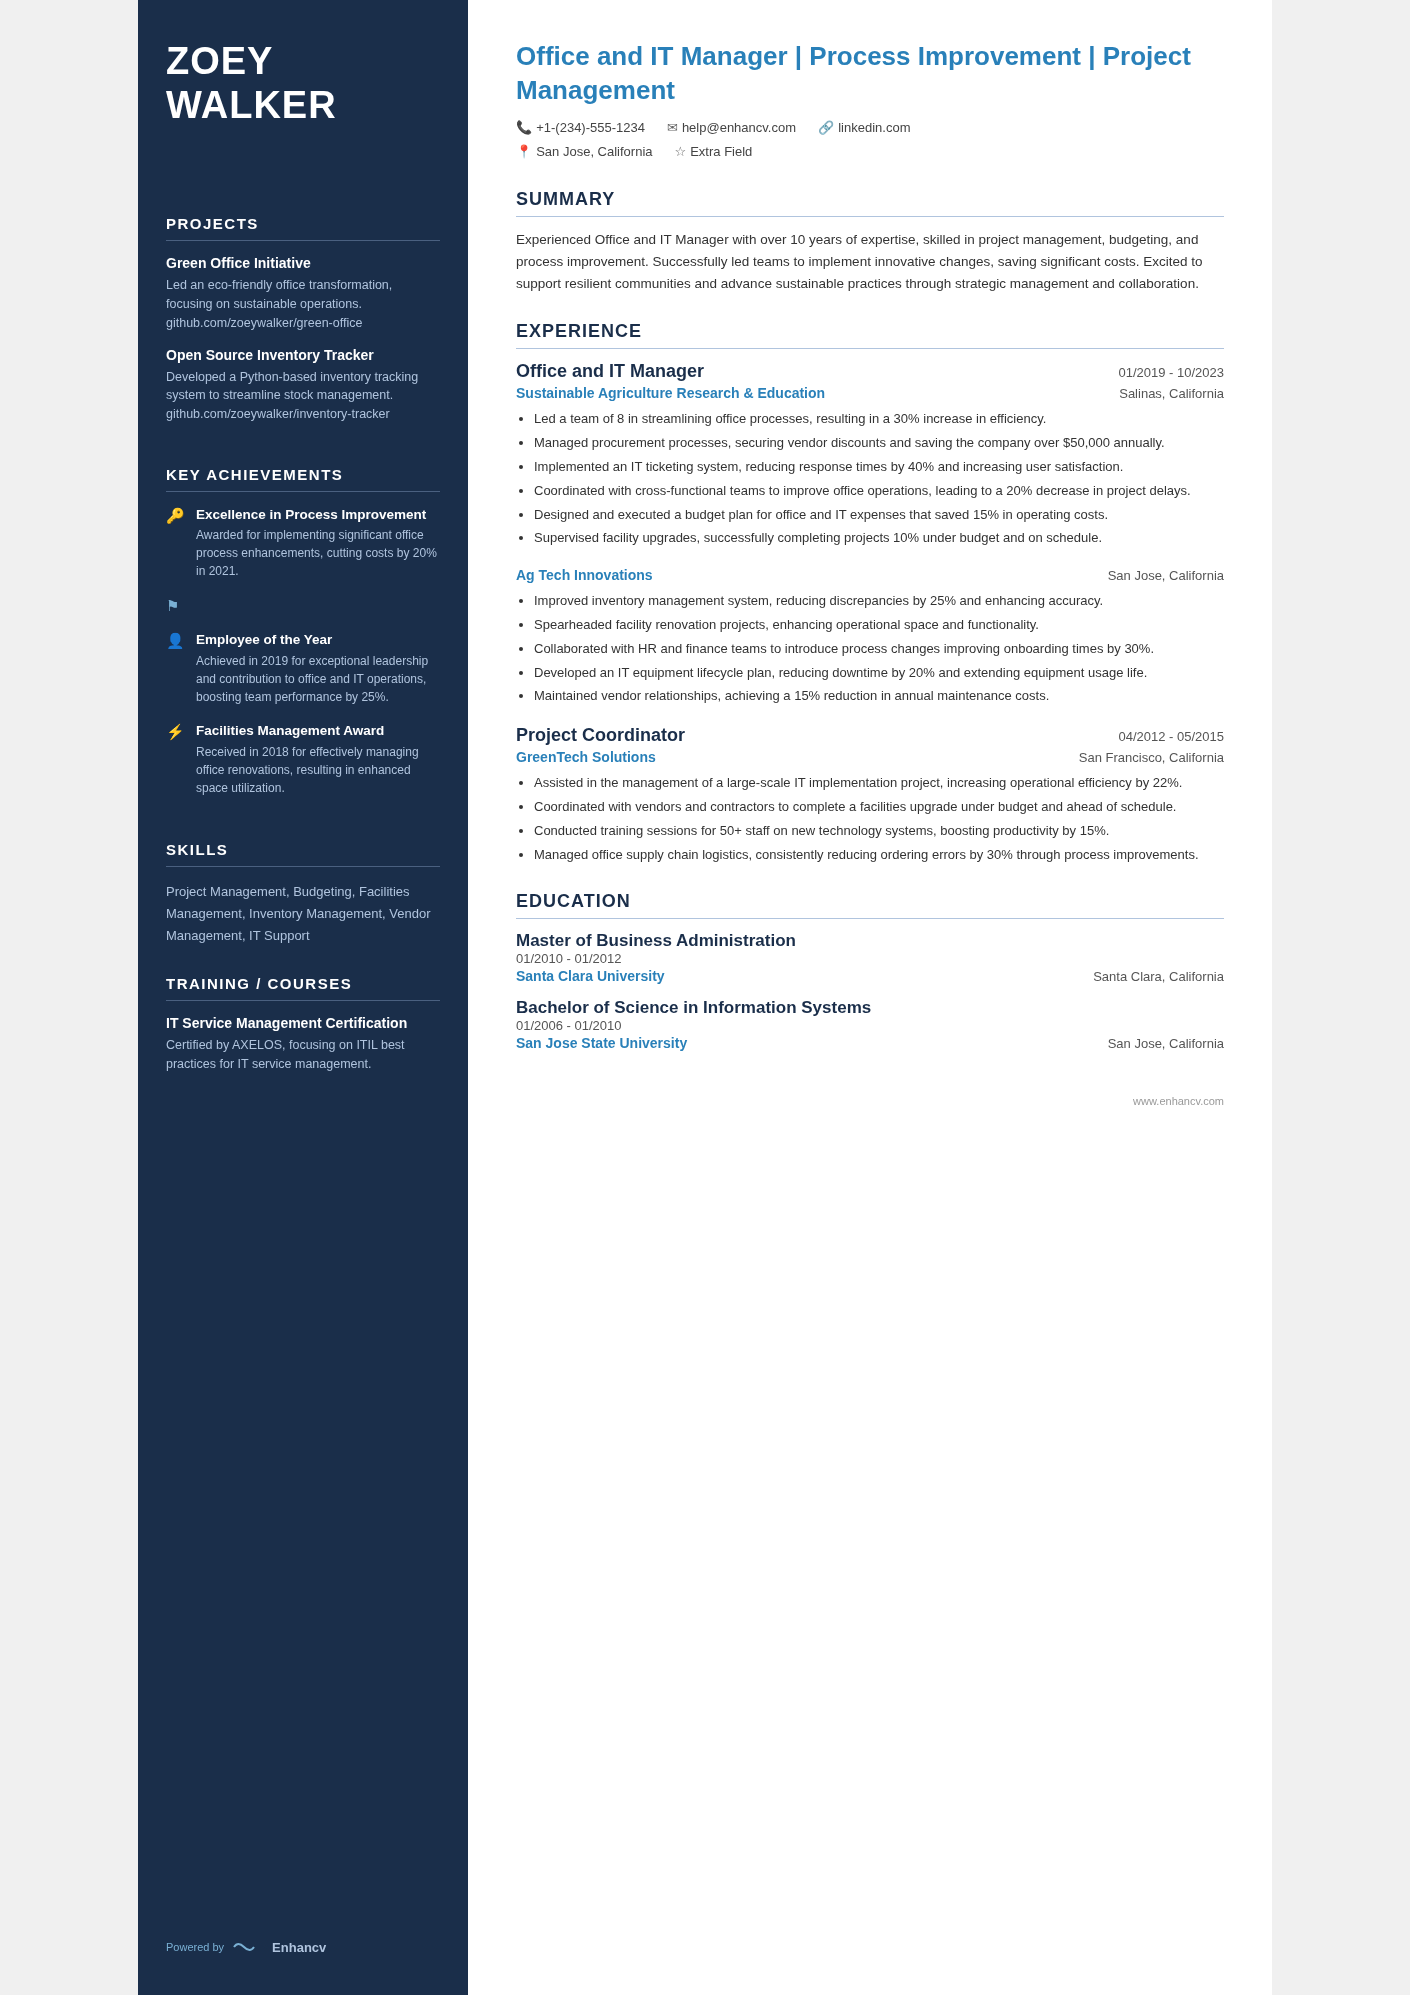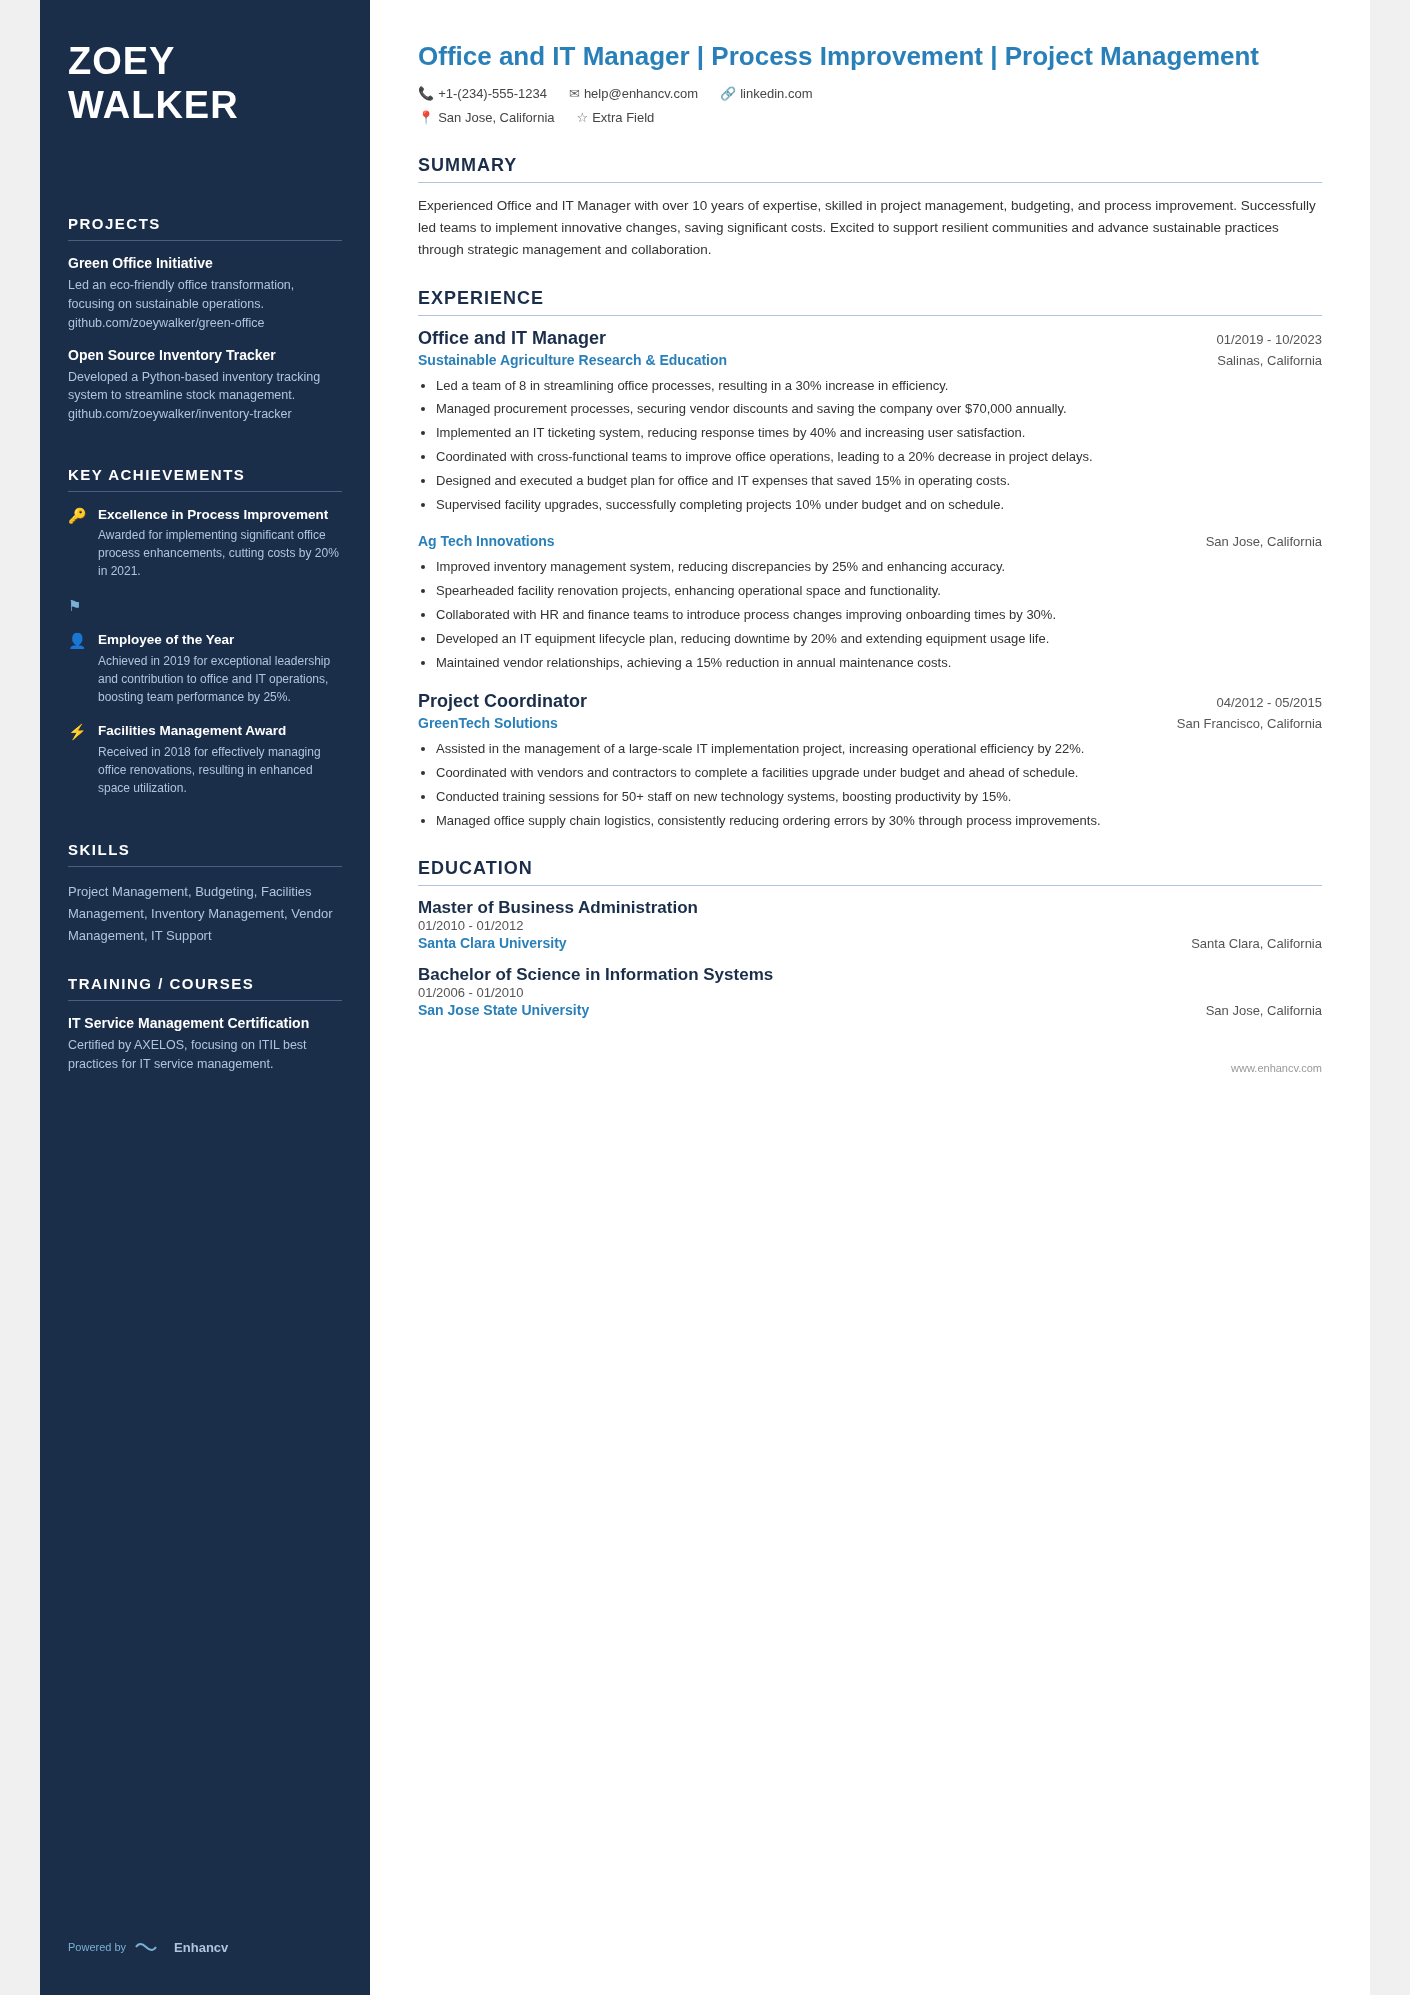--- a/index.html
+++ b/index.html
@@ -5,21 +5,21 @@
     * { margin: 0; padding: 0; box-sizing: border-box; }
     body {
       font-family: 'Arial', sans-serif;
       background: #f0f0f0;
       display: flex;
       justify-content: center;
       align-items: flex-start;
       min-height: 100vh;
     }
     .resume {
-      width: 1330px;
+      width: 1134px;
       min-height: 1995px;
       background: white;
       display: flex;
       flex-direction: row;
     }
     
     .sidebar {
       width: 330px;
       min-width: 330px;
       background: #1a2e4a;
@@ -374,21 +374,21 @@
       <div class="exp-header">
         <span class="exp-job-title">Office and IT Manager</span>
         <span class="exp-dates">01/2019 - 10/2023</span>
       </div>
       <div class="exp-sub">
         <span class="exp-company">Sustainable Agriculture Research &amp; Education</span>
         <span class="exp-location">Salinas, California</span>
       </div>
       <ul class="exp-bullets">
         <li>Led a team of 8 in streamlining office processes, resulting in a 30% increase in efficiency.</li>
-        <li>Managed procurement processes, securing vendor discounts and saving the company over $70,000 annually.</li>
+        <li>Managed procurement processes, securing vendor discounts and saving the company over $50,000 annually.</li>
         <li>Implemented an IT ticketing system, reducing response times by 40% and increasing user satisfaction.</li>
         <li>Coordinated with cross-functional teams to improve office operations, leading to a 20% decrease in project delays.</li>
         <li>Designed and executed a budget plan for office and IT expenses that saved 15% in operating costs.</li>
         <li>Supervised facility upgrades, successfully completing projects 10% under budget and on schedule.</li>
       </ul>
     </div>
 
     <div>
       <div class="exp-sub">
         <span class="exp-company">Ag Tech Innovations</span>

